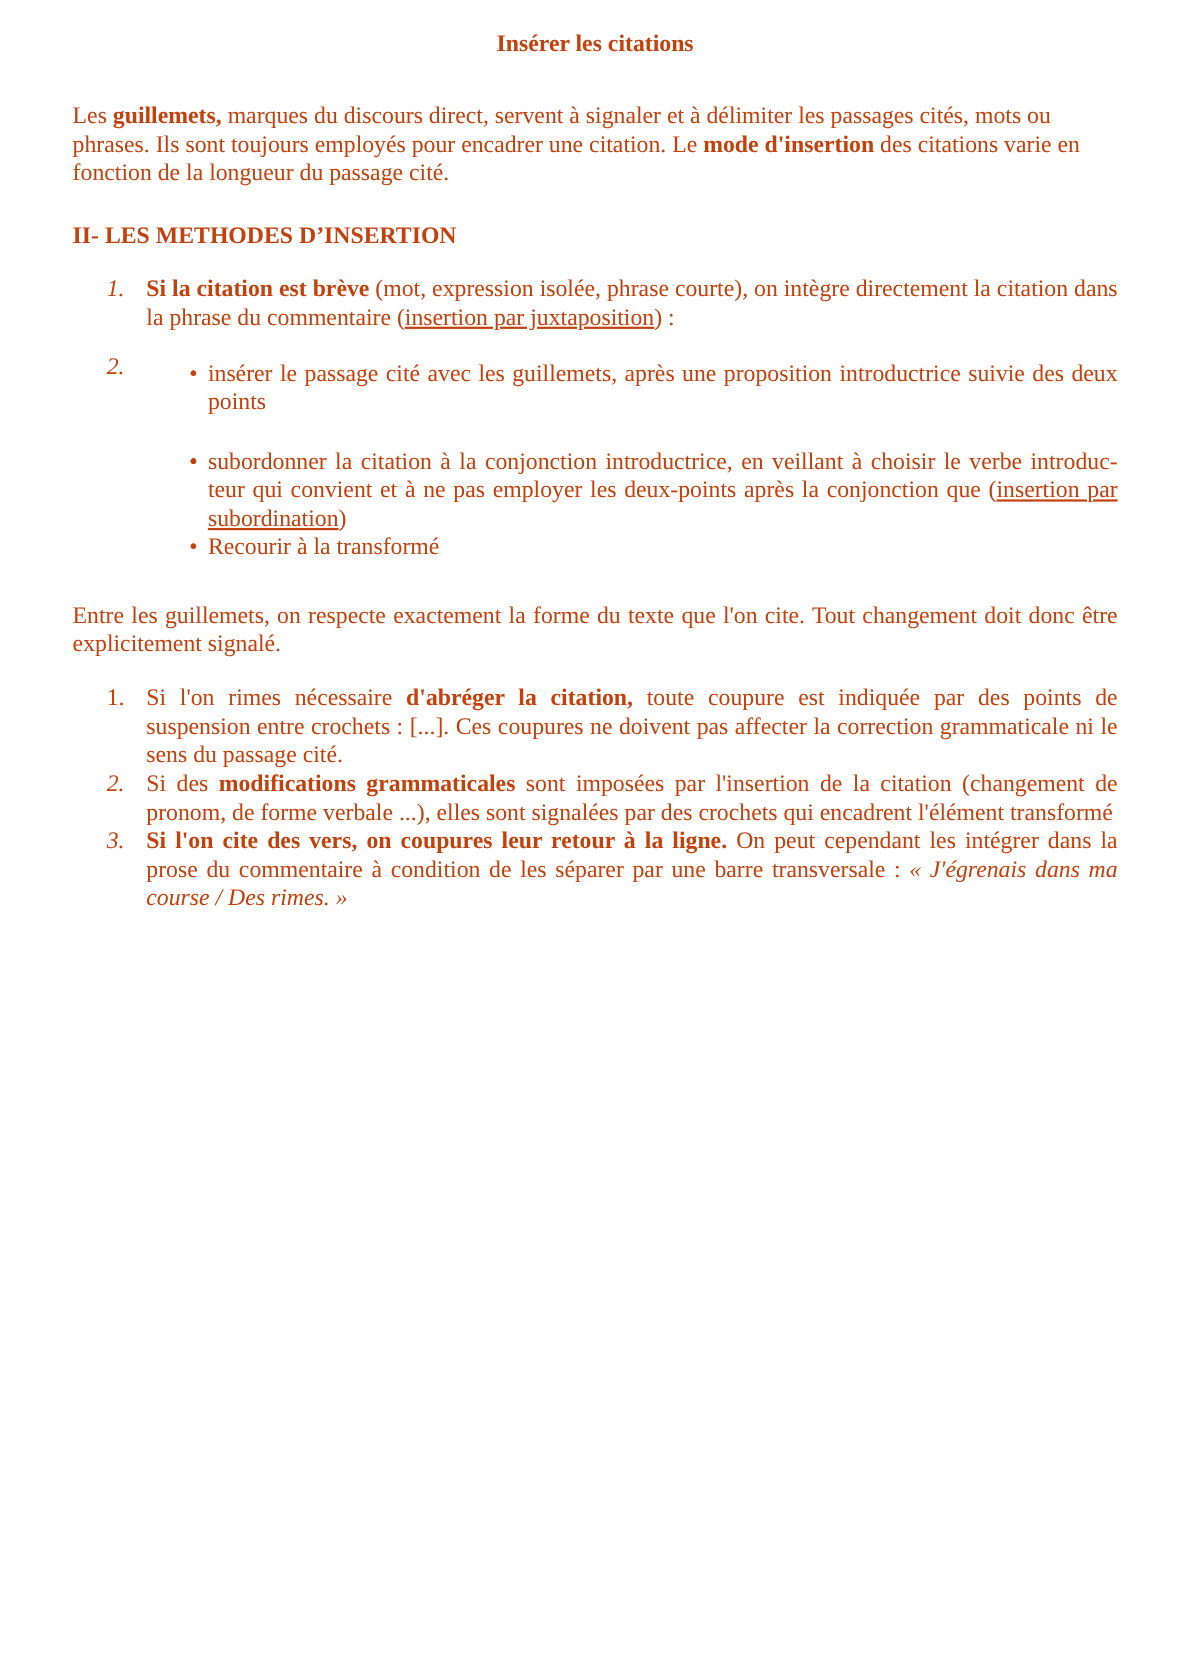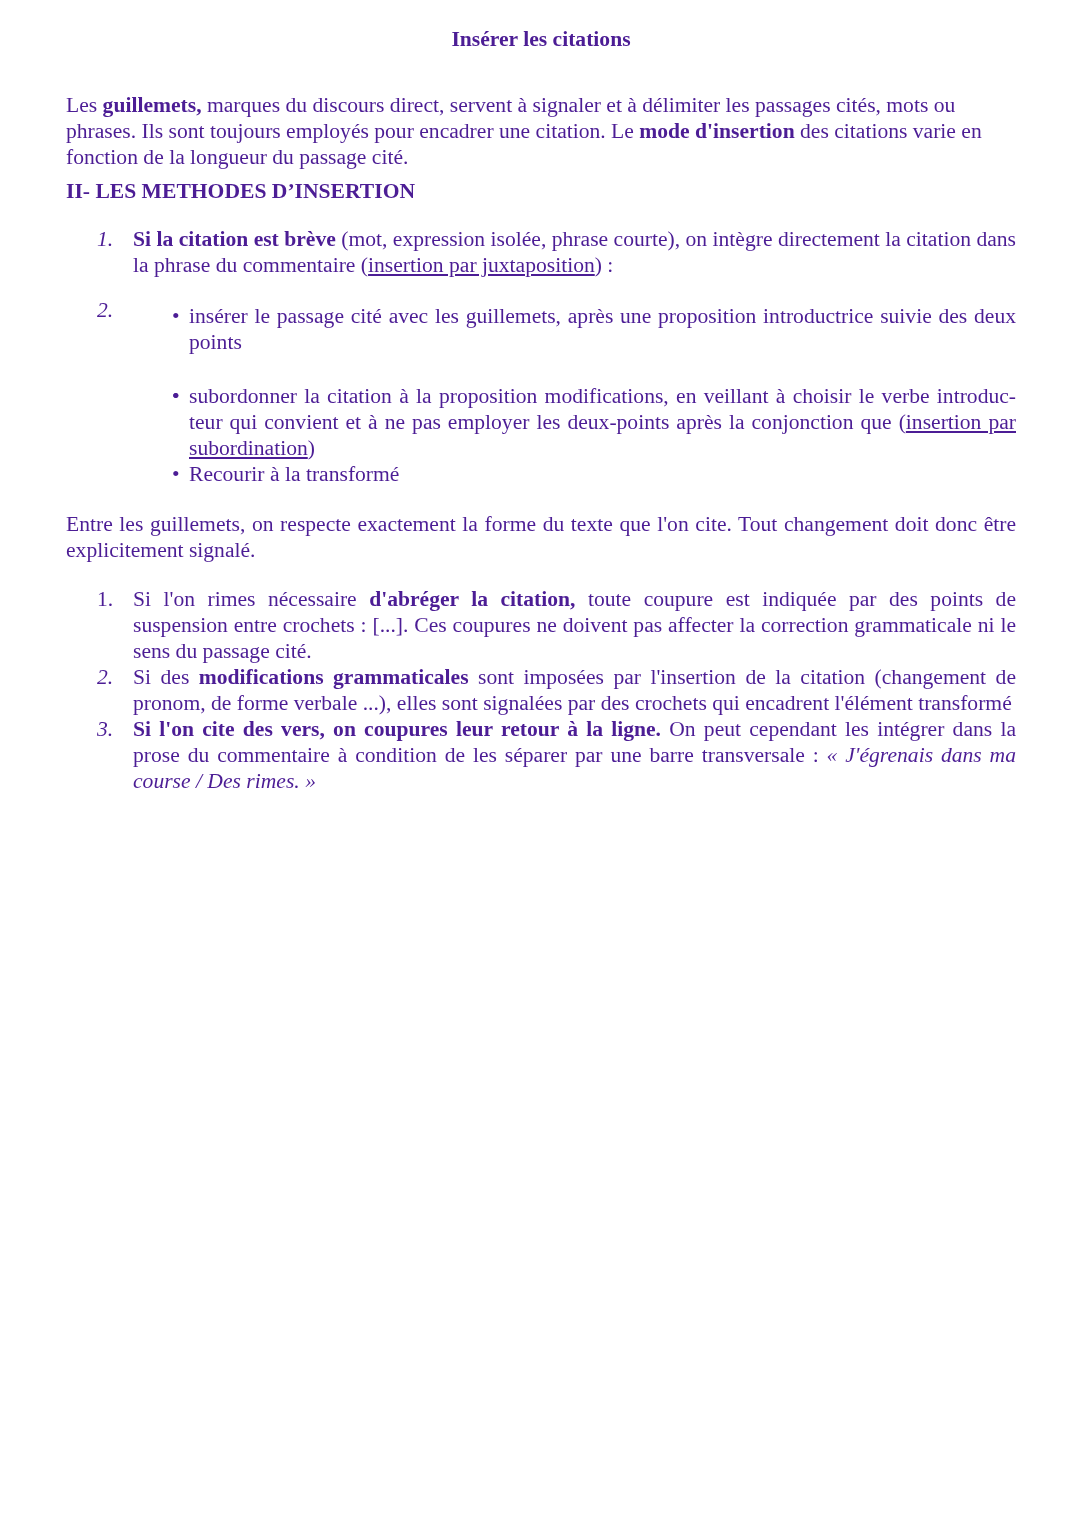--- a/index.html
+++ b/index.html
@@ -6,49 +6,49 @@
     margin: 0;
     padding: 0;
     background: #ffffff;
   }
   .page {
     position: relative;
     width: 1080px;
     height: 1527px;
     box-sizing: border-box;
     background: #ffffff;
-    color: #4c1d95;
+    color: #c2410c;
     font-family: "Liberation Serif", "DejaVu Serif", serif;
     font-size: 21.6px;
     line-height: 26px;
     padding: 26px 64px 0 66px;
     overflow: hidden;
   }
   .title {
     margin: 0;
     font-size: 21.6px;
     font-weight: 700;
     text-align: center;
   }
   .heading {
     margin: 0;
     font-size: 21.6px;
     font-weight: 700;
     text-align: left;
   }
   .h-sig { margin-top: 46px; }
-  .h-met { margin-top: 8px; }
+  .h-met { margin-top: 31px; }
   .h-res { margin-top: 23px; }
   .h-prefix {
     font-weight: 400;
     margin-right: 9px;
   }
   .para { margin: 0; }
   .p-sig { margin-top: 40px; text-align: left; }
-  .p-res { margin-top: 24px; text-align: justify; }
+  .p-res { margin-top: 36px; text-align: justify; }
 
   .nitem {
     position: relative;
     margin-left: 67px;
     text-align: justify;
   }
   .nitem > .num {
     position: absolute;
     left: -36px;
     top: 0;
@@ -104,21 +104,21 @@
     <span class="bullet">•</span>
     <span class="body"><span>insérer le passage cité avec les guillemets, après une proposition introductrice suivie des deux points</span></span>
   </div>
 
   <div class="bitem b-incise">
     <span class="bullet">•</span>
   </div>
 
   <div class="bitem b-subordonner">
     <span class="bullet">•</span>
-    <span class="body"><span>subordonner la citation à la proposition modifications, en veillant à choisir le verbe introduc-teur qui convient et à ne pas employer les deux-points après la conjonction que (</span><span class="seg-u">insertion par subordination</span><span>)</span></span>
+    <span class="body"><span>subordonner la citation à la conjonction introductrice, en veillant à choisir le verbe introduc-teur qui convient et à ne pas employer les deux-points après la conjonction que (</span><span class="seg-u">insertion par subordination</span><span>)</span></span>
   </div>
 
   <div class="bitem b-parenthese">
     <span class="bullet">•</span>
     <span class="body"><span>Recourir à la transformé</span></span>
   </div>
 
 
   <p class="para p-res"><span>Entre les guillemets, on respecte exactement la forme du texte que l'on cite. Tout changement doit donc être explicitement signalé.</span></p>
 

